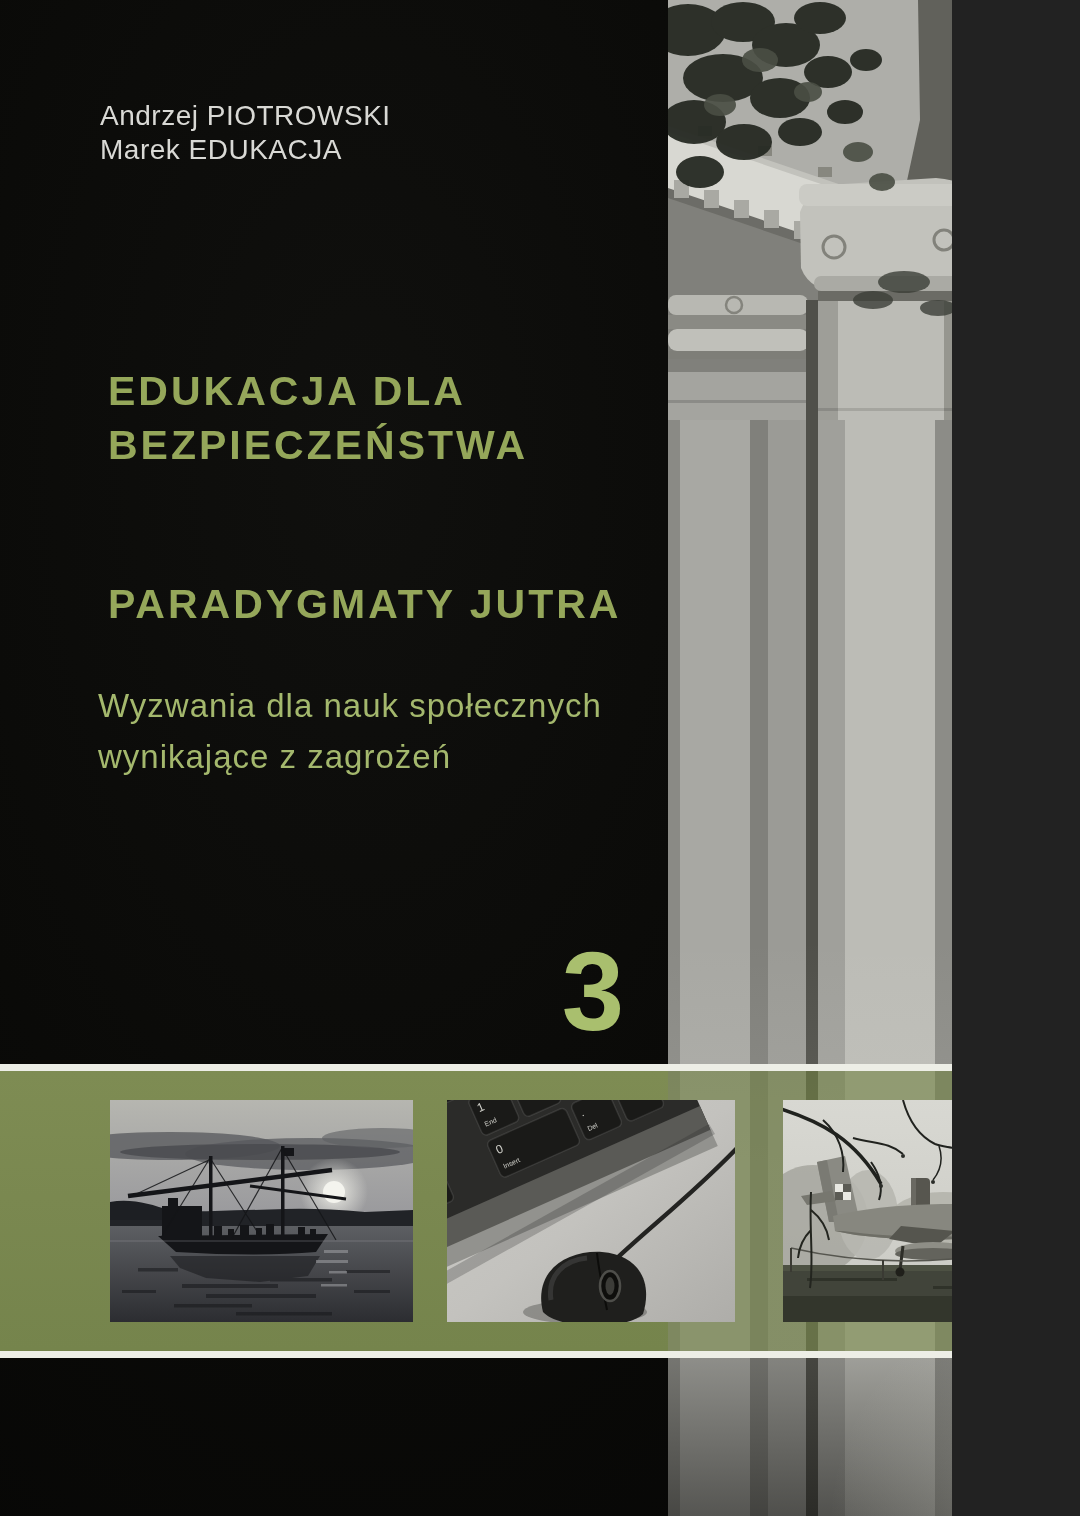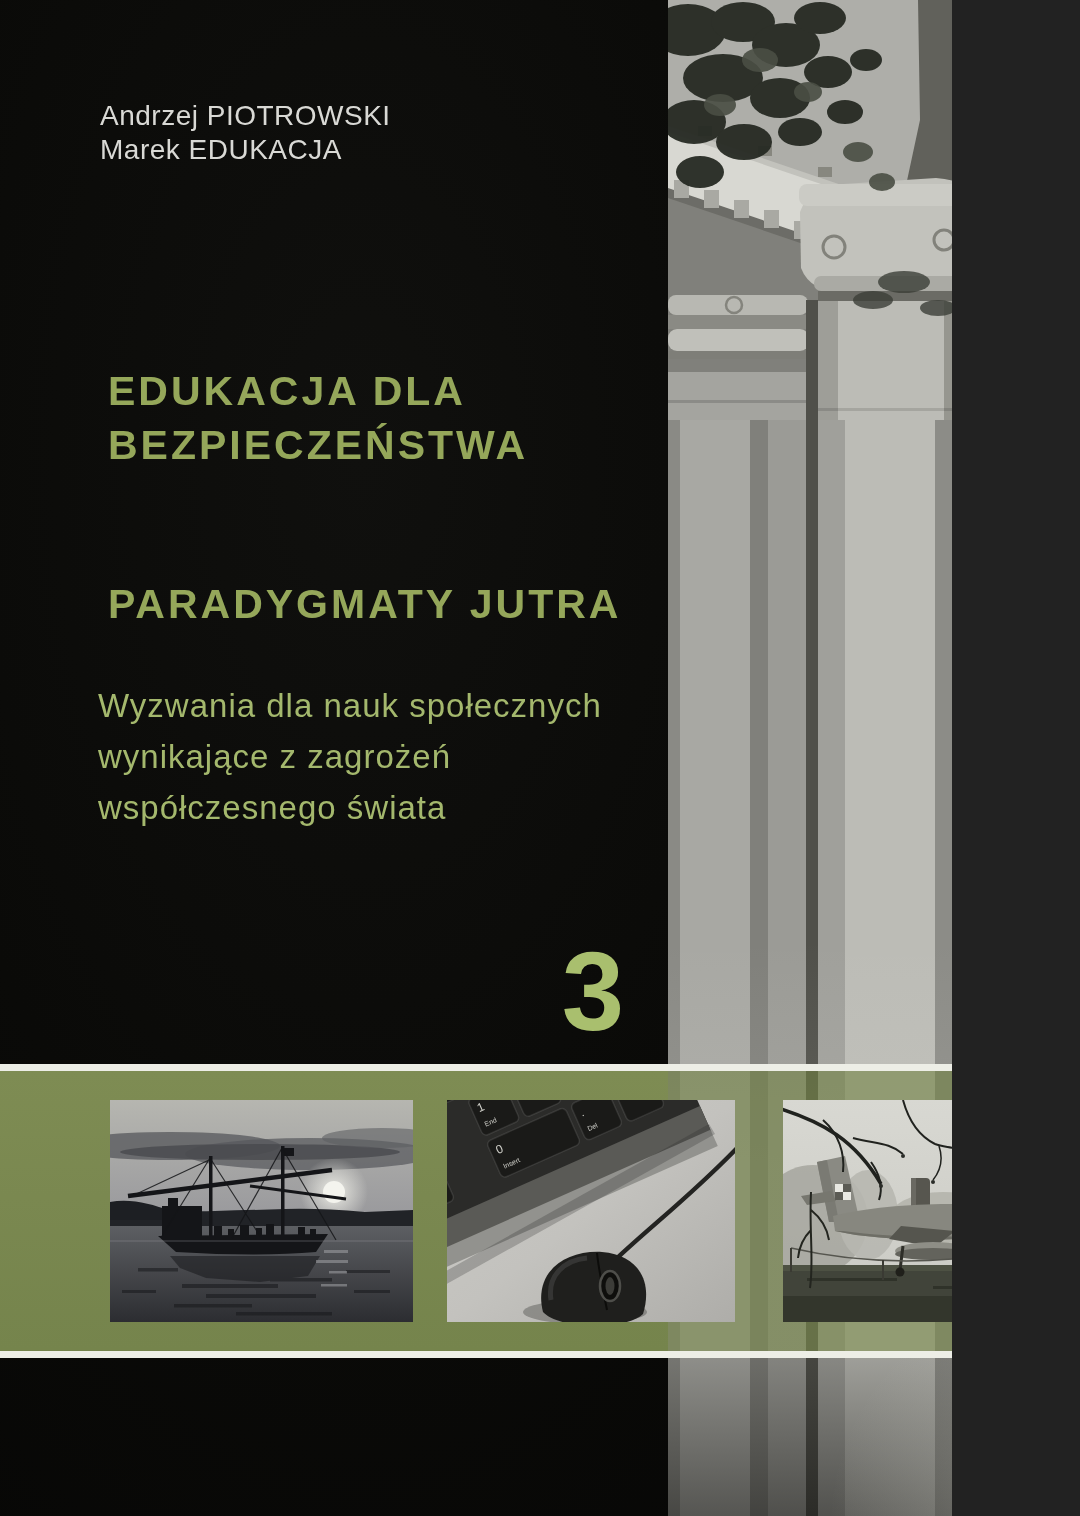--- a/index.html
+++ b/index.html
@@ -189,21 +189,20 @@
   <div class="title-block" style="color: rgb(149, 167, 90);">
     <div>EDUKACJA DLA</div>
     <div>BEZPIECZEŃSTWA</div>
   </div>
 
   <div class="title-block2" style="color: rgb(149, 167, 90);">PARADYGMATY JUTRA</div>
 
   <div class="subtitle-block" style="color: rgb(164, 184, 109);">
     <div>Wyzwania dla nauk społecznych</div>
     <div>wynikające z zagrożeń</div>
-    <div>współczesnego świata</div>
   </div>
 
   <div class="volume-number" style="color: rgb(169, 191, 110);">3</div>
 
   <div class="photo photo-boat">
     <svg width="303" height="222" viewBox="0 0 303 222">
       <defs>
         <linearGradient id="bSky" x1="0" y1="0" x2="0" y2="1">
           <stop offset="0" stop-color="#b6b6b0"></stop>
             <stop offset="1" stop-color="#97979b"></stop>

